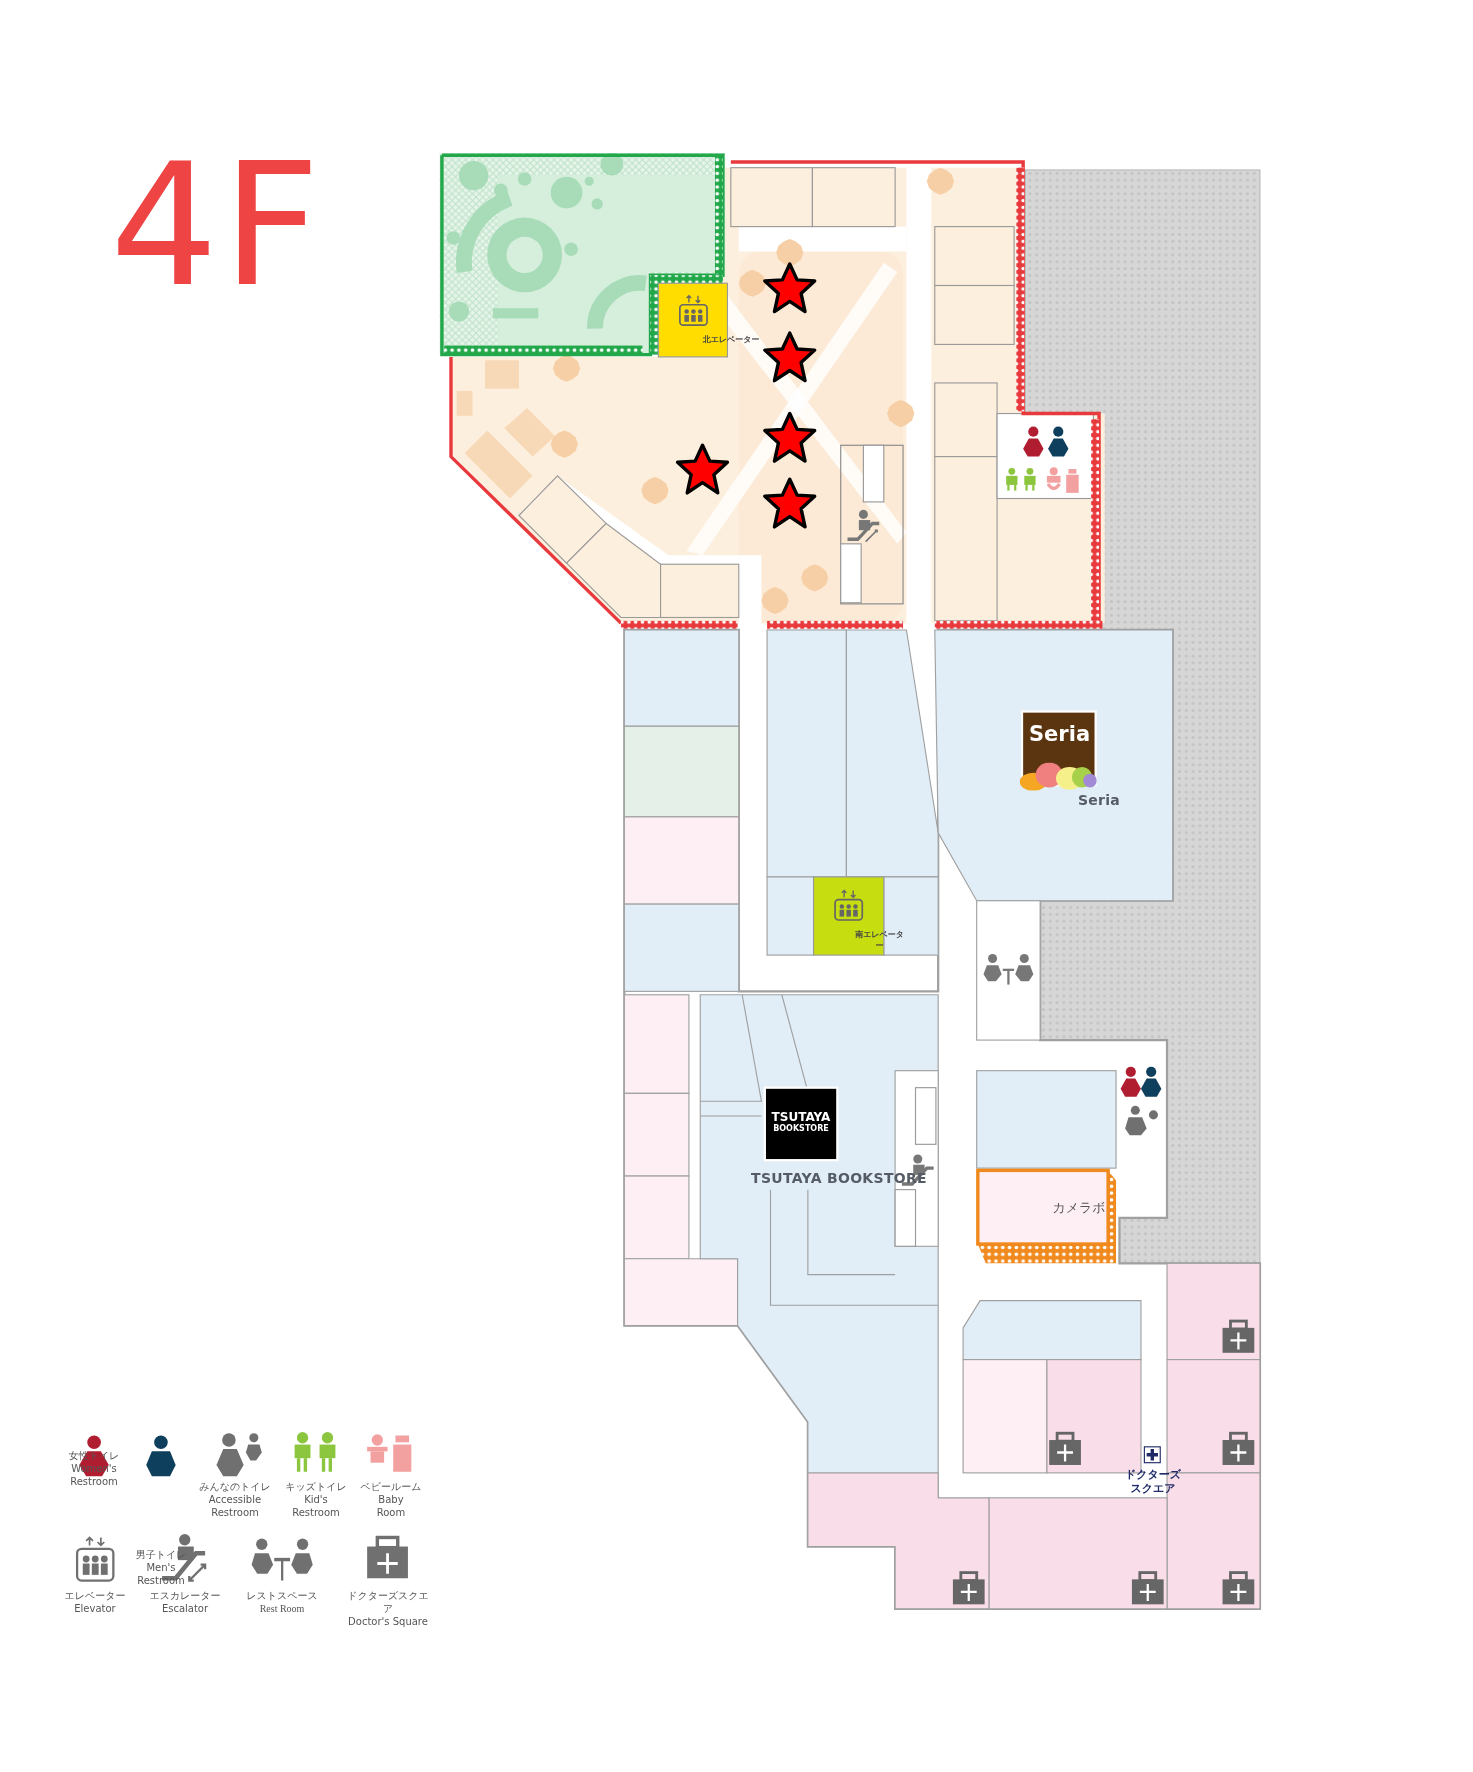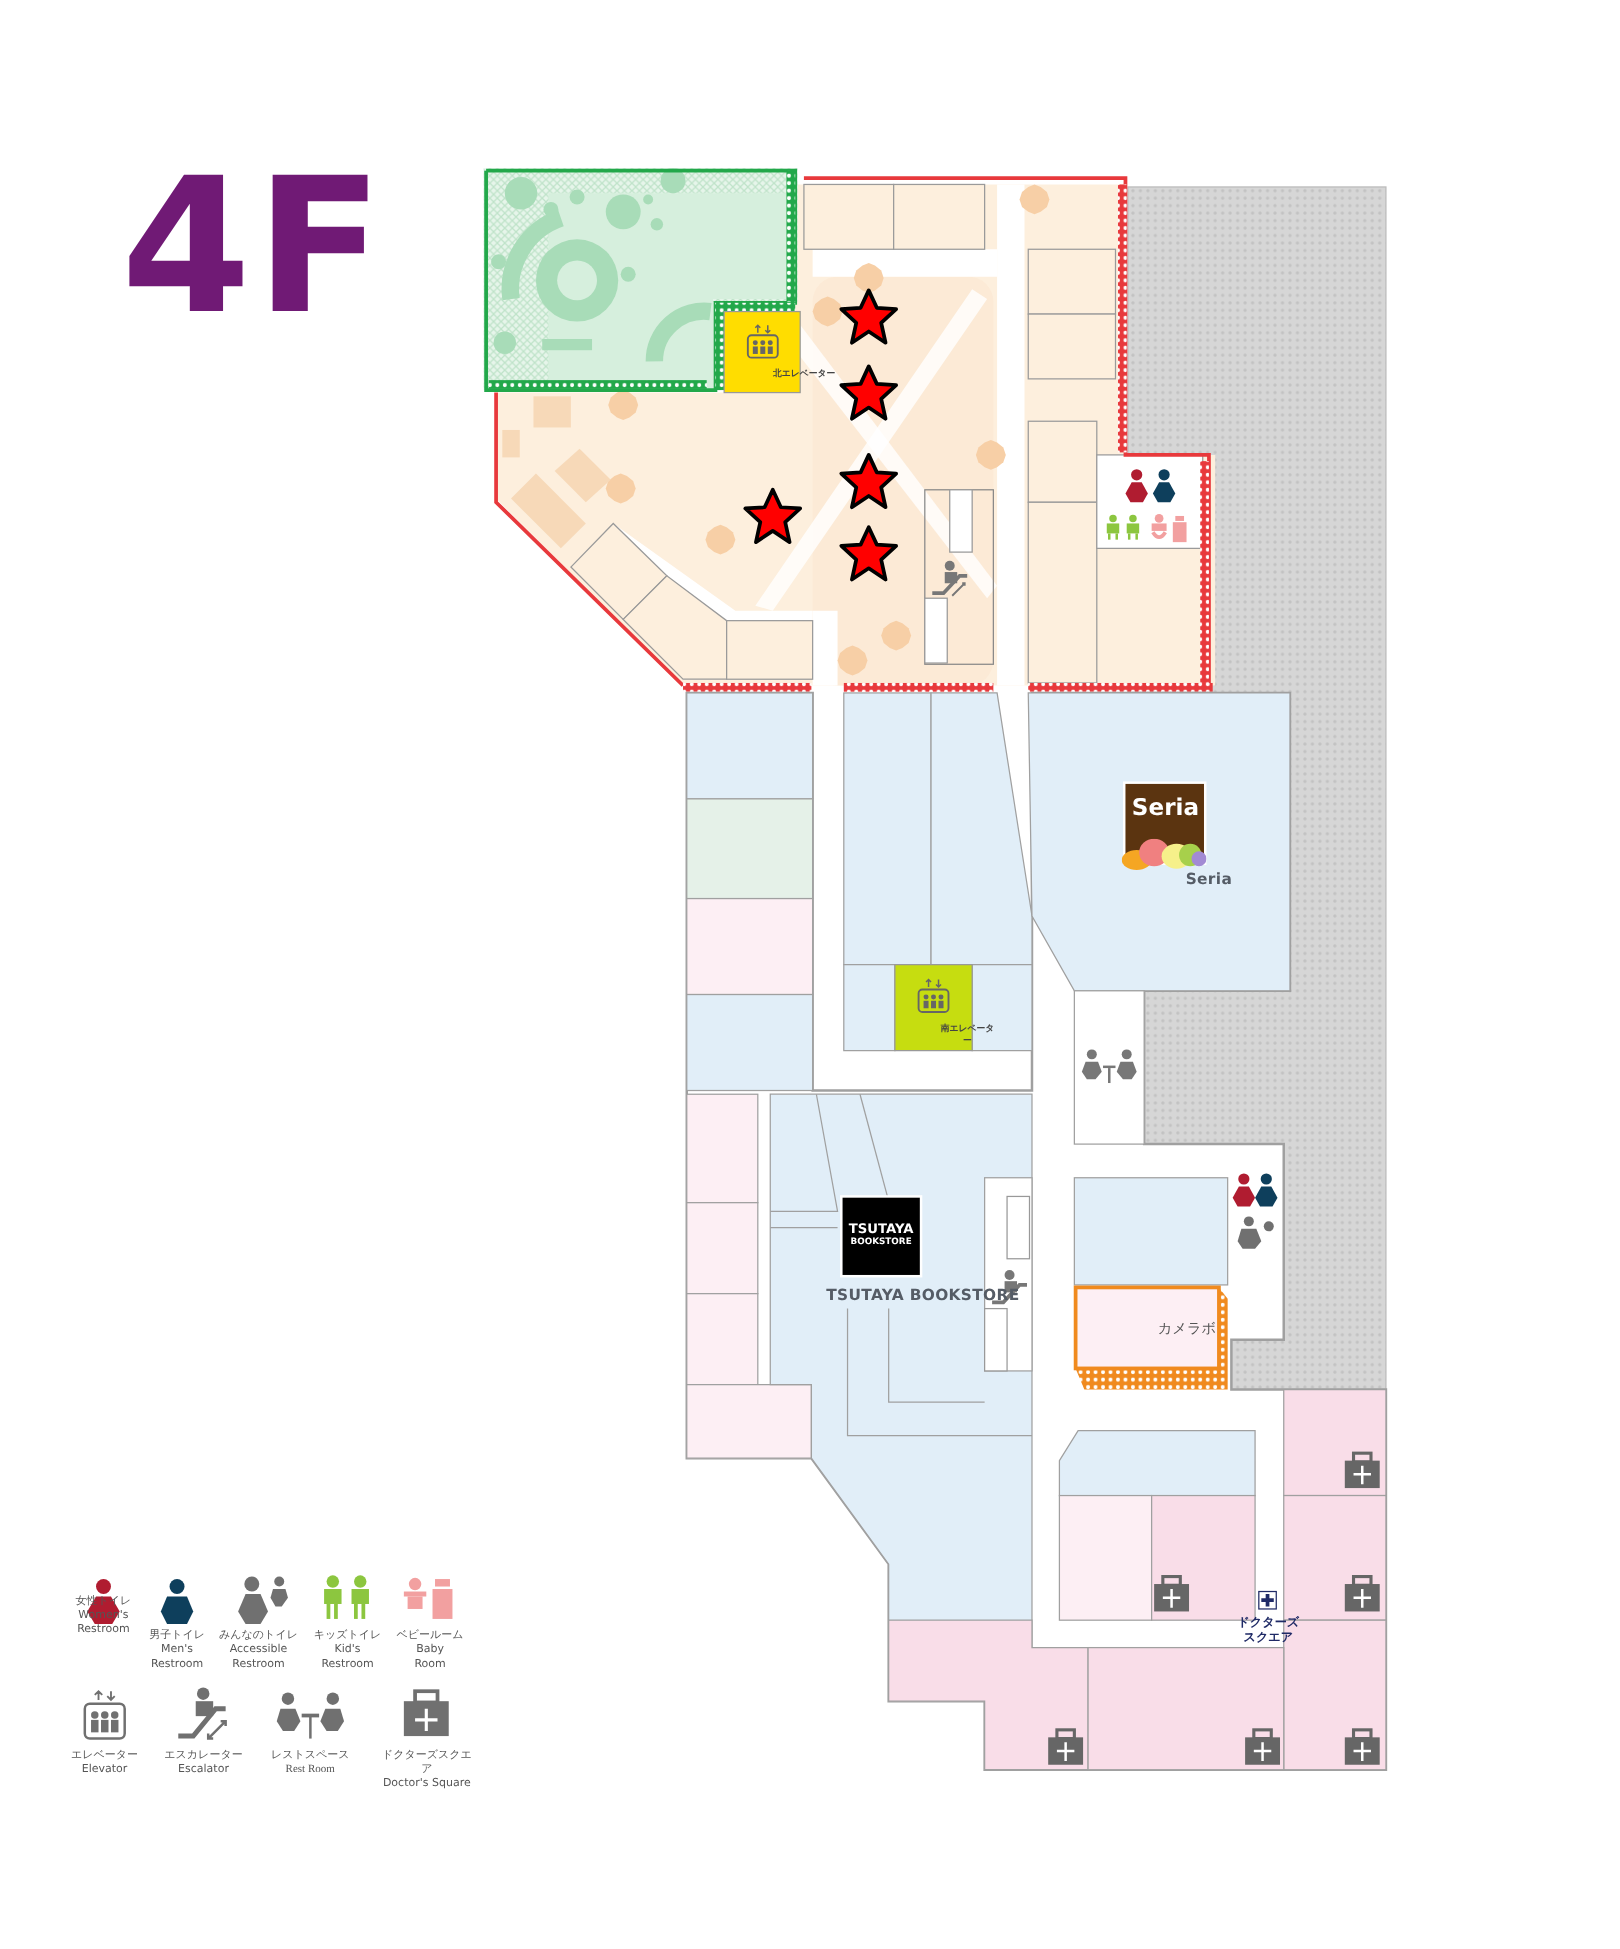--- a/index.html
+++ b/index.html
@@ -1,18 +1,18 @@
 <!DOCTYPE html>
 <html><head>
 <meta charset="utf-8">
 <style>
   html,body{margin:0;padding:0;background:#ffffff;}
   body{width:1473px;height:1772px;position:relative;overflow:hidden;font-family:"DejaVu Sans","Liberation Sans",sans-serif;}
   #map{position:absolute;left:0;top:0;width:1473px;height:1772px;}
-  .floor-label{position:absolute;left:110px;top:140px;font-family:"DejaVu Sans",sans-serif;font-size:170px;font-weight:700;color:#701a75;letter-spacing:4px;line-height:1;}
+  .floor-label{position:absolute;left:110px;top:140px;font-family:"DejaVu Sans",sans-serif;font-size:170px;font-weight:400;color:#ef4444;letter-spacing:4px;line-height:1;}
   .lbl{position:absolute;text-align:center;color:#555c66;margin-left:39px;}
   .store-name{font-size:14px;font-weight:bold;letter-spacing:0.3px;}
   .elev-label{font-size:9px;color:#444;font-weight:bold;}
   .legend-item{position:absolute;width:90px;text-align:center;}
   .legend-text{font-size:10px;color:#555;line-height:13px;}
   .camera-label{font-size:13px;color:#555;}
 </style>
 </head>
 <body>
 
@@ -389,21 +389,21 @@
   <div>ドクターズ</div>
   <div>スクエア</div>
 </div>
 
 <div>
   <div class="legend-item" style="left:49px;top:1449px;">
     <div class="legend-text">女性トイレ</div>
     <div class="legend-text">Women's</div>
     <div class="legend-text">Restroom</div>
   </div>
-  <div class="legend-item" style="left:116px;top:1480px;text-align:center;">
+  <div class="legend-item" style="left:116px;top:1548px;text-align:center;">
     <div class="legend-text">男子トイレ</div>
     <div class="legend-text">Men's</div>
     <div class="legend-text">Restroom</div>
   </div>
   <div class="legend-item" style="left:190px;top:1480px;">
     <div class="legend-text">みんなのトイレ</div>
     <div class="legend-text">Accessible</div>
     <div class="legend-text">Restroom</div>
   </div>
   <div class="legend-item" style="left:271px;top:1480px;">

